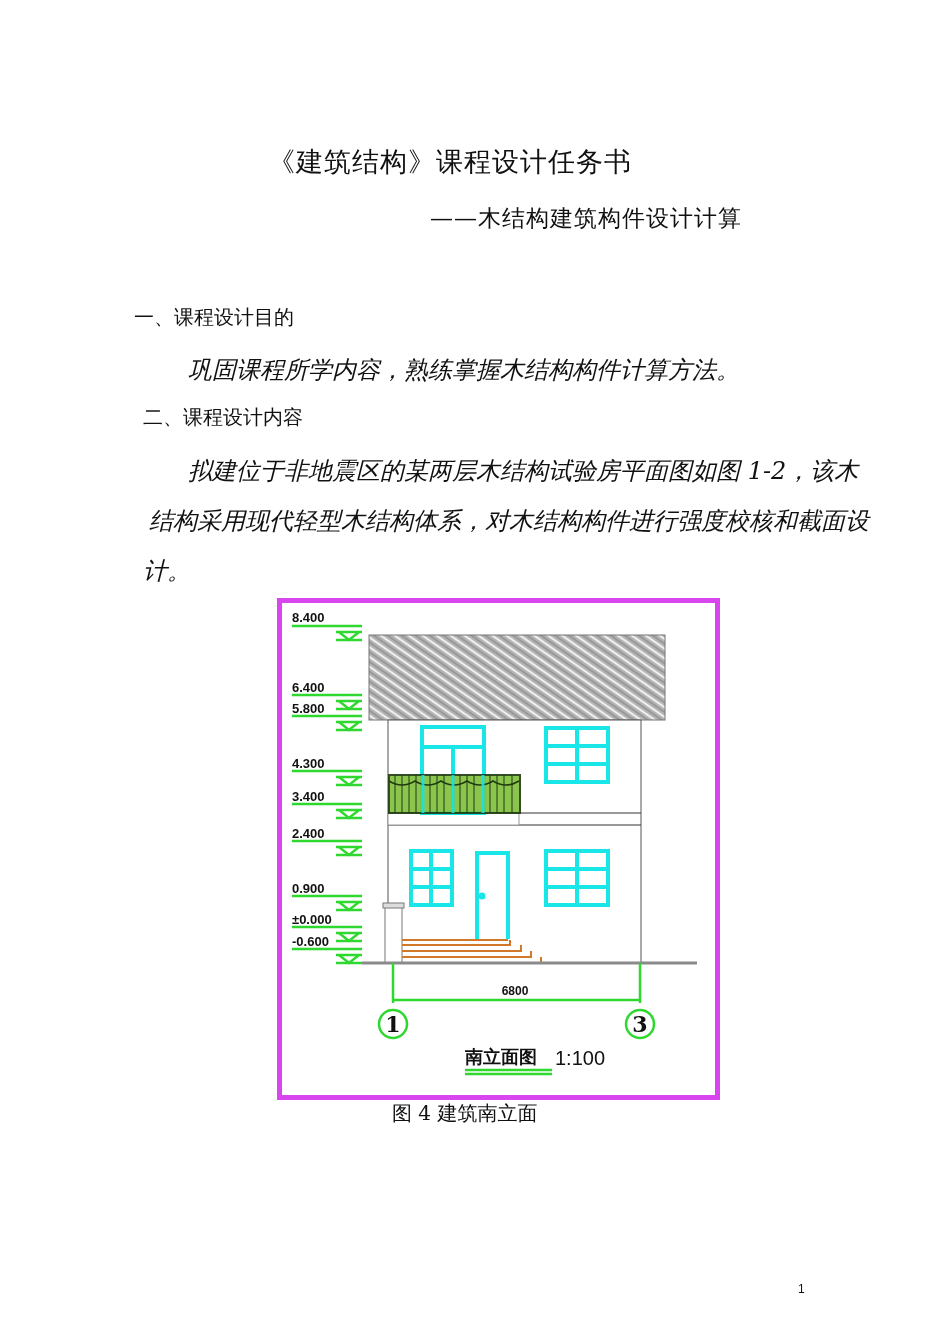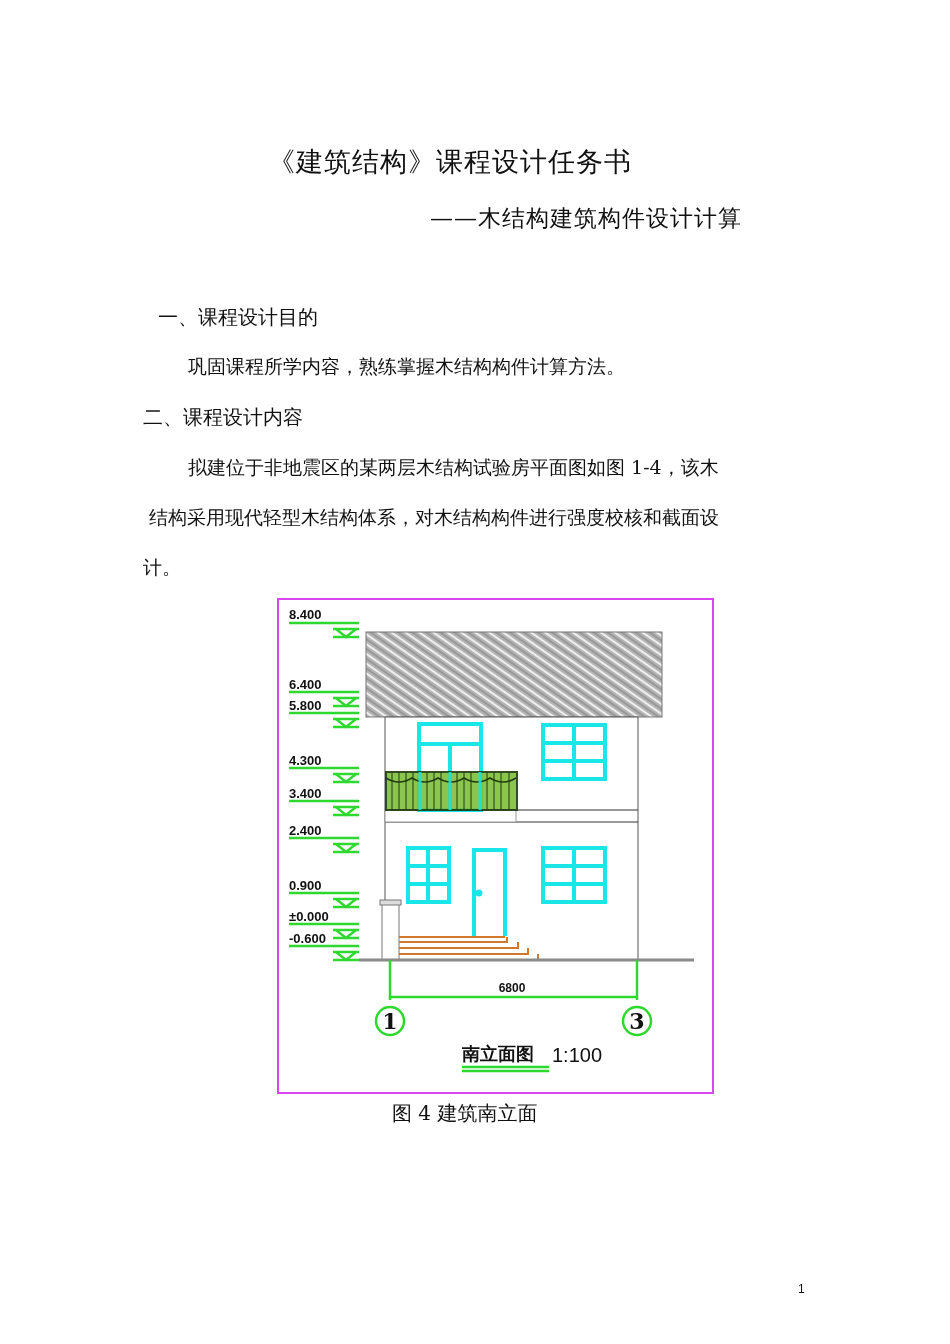--- a/index.html
+++ b/index.html
@@ -2,44 +2,44 @@
 <html><head>
 <meta charset="utf-8">
 <style>
   html, body { margin: 0; padding: 0; background: #ffffff; }
   body { width: 950px; height: 1344px; position: relative; overflow: hidden;
          font-family: "DejaVu Serif", "Liberation Serif", serif; color: #111; }
   .abs { position: absolute; white-space: nowrap; margin-top: 32px; }
   .title { left: 268px; top: 112px; font-size: 27px; letter-spacing: 1px; }
   .subtitle { left: 430px; top: 171px; font-size: 23px; letter-spacing: 1px; }
   .h { font-size: 20px; }
-  .p { font-size: 19px; }
-  .h1 { left: 158px; top: 272px; text-align: right; }
+  .p { font-size: 24px; font-style: italic; }
+  .h1 { left: 134px; top: 272px; text-align: right; }
   .p1 { left: 188px; top: 322px; }
   .h2 { left: 143px; top: 372px; text-align: center; }
   .p2a { left: 188px; top: 423px; }
   .p2b { left: 149px; top: 473px; }
   .p2c { left: 143px; top: 523px; }
   .figure { left: 277px; top: 566px; width: 433px; height: 492px;
-            border: 2px solid #d946ef; background: #fff; }
+            border: 5px solid #d946ef; background: #fff; }
   .caption { left: 392px; top: 1068px; font-size: 20px; }
   .pagenum { left: 798px; top: 1250px; font-size: 12px;
              font-family: "Liberation Sans", sans-serif; }
 </style>
 </head>
 <body>
 
 <div class="abs title">《建筑结构》课程设计任务书</div>
 <div class="abs subtitle">——木结构建筑构件设计计算</div>
 
 <div class="abs h h1">一、课程设计目的</div>
 <div class="abs p p1">巩固课程所学内容，熟练掌握木结构构件计算方法。</div>
 
 <div class="abs h h2">二、课程设计内容</div>
-<div class="abs p p2a">拟建位于非地震区的某两层木结构试验房平面图如图 1-4，该木</div>
+<div class="abs p p2a">拟建位于非地震区的某两层木结构试验房平面图如图 1-2，该木</div>
 <div class="abs p p2b">结构采用现代轻型木结构体系，对木结构构件进行强度校核和截面设</div>
 <div class="abs p p2c">计。</div>
 
 <div class="abs figure">
   <svg width="433" height="492" viewBox="0 0 433 492" xmlns="http://www.w3.org/2000/svg">
     <defs>
       <pattern id="roofpat" width="8" height="8" patternUnits="userSpaceOnUse" patternTransform="rotate(35)">
         <rect width="8" height="8" fill="#b5b5b5"></rect>
         <line x1="0" y1="2" x2="8" y2="2" stroke="#ffffff" stroke-width="1.6"></line>
         <line x1="0" y1="6" x2="8" y2="6" stroke="#7c7c7c" stroke-width="1"></line>

